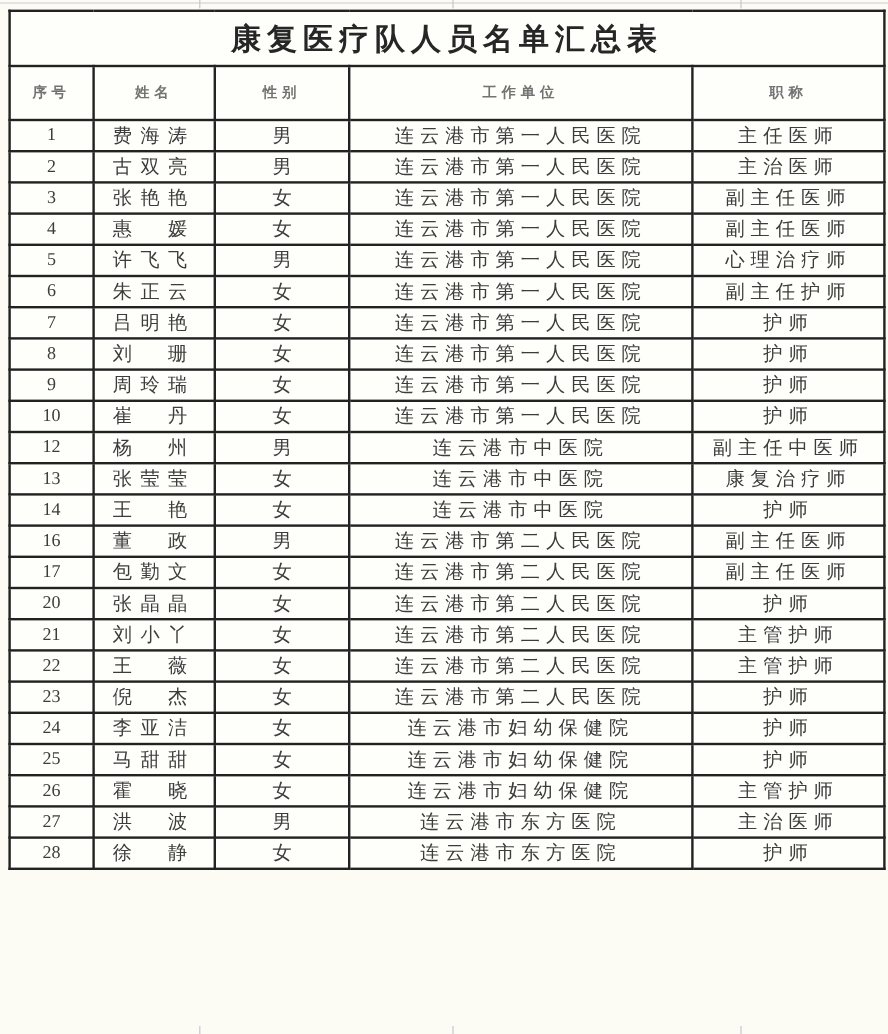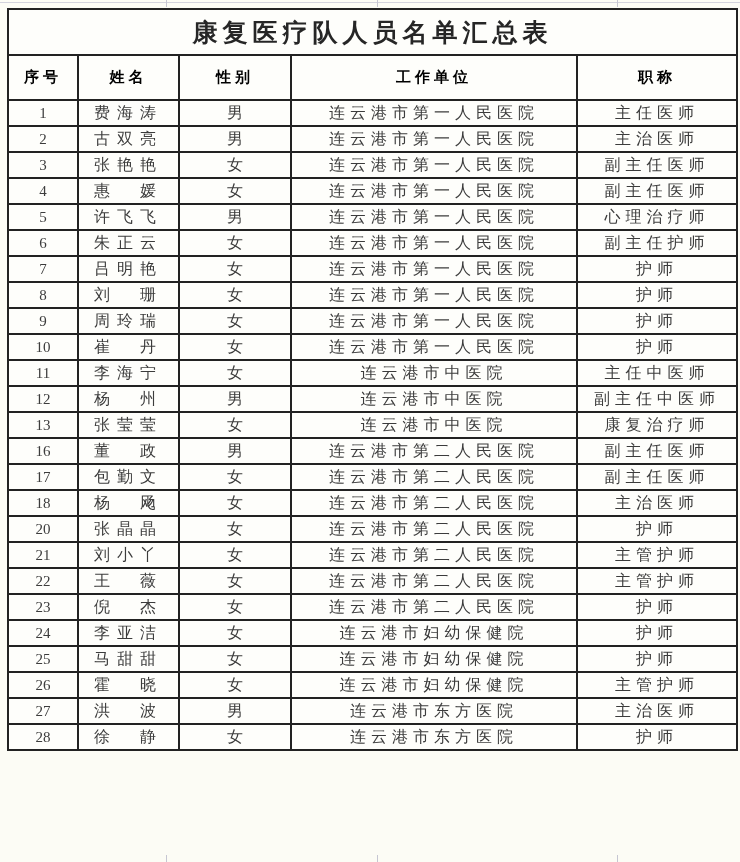--- a/index.html
+++ b/index.html
@@ -51,23 +51,23 @@
     font-weight: bold;
     font-size: 25px;
     letter-spacing: 5px;
     color: #262626;
     text-align: center;
   }
   tr.header-row th {
     height: 43px;
     font-family: "Liberation Sans", "DejaVu Sans", sans-serif;
     font-weight: bold;
-    font-size: 15px;
+    font-size: 12px;
     letter-spacing: 4px;
-    color: #000000;
+    color: #737373;
   }
   tbody td {
     height: 24px;
     font-size: 16px;
     color: #3c3c3c;
   }
   tbody td.c-index {
     font-size: 15px;
     letter-spacing: 0;
   }
@@ -173,62 +173,55 @@
         <td class="c-title">护师</td>
       </tr>
       <tr>
         <td class="c-index">10</td>
         <td class="c-name">崔　丹</td>
         <td class="c-gender">女</td>
         <td class="c-unit">连云港市第一人民医院</td>
         <td class="c-title">护师</td>
       </tr>
       <tr>
-        <td class="c-index">11</td>
-        <td class="c-name">李海宁</td>
-        <td class="c-gender">女</td>
-        <td class="c-unit">连云港市中医院</td>
-        <td class="c-title">主任中医师</td>
-      </tr>
-      <tr>
         <td class="c-index">12</td>
         <td class="c-name">杨　州</td>
         <td class="c-gender">男</td>
         <td class="c-unit">连云港市中医院</td>
         <td class="c-title">副主任中医师</td>
       </tr>
       <tr>
         <td class="c-index">13</td>
         <td class="c-name">张莹莹</td>
         <td class="c-gender">女</td>
         <td class="c-unit">连云港市中医院</td>
         <td class="c-title">康复治疗师</td>
       </tr>
       <tr>
+        <td class="c-index">14</td>
+        <td class="c-name">王　艳</td>
+        <td class="c-gender">女</td>
+        <td class="c-unit">连云港市中医院</td>
+        <td class="c-title">护师</td>
+      </tr>
+      <tr>
         <td class="c-index">16</td>
         <td class="c-name">董　政</td>
         <td class="c-gender">男</td>
         <td class="c-unit">连云港市第二人民医院</td>
         <td class="c-title">副主任医师</td>
       </tr>
       <tr>
         <td class="c-index">17</td>
         <td class="c-name">包勤文</td>
         <td class="c-gender">女</td>
         <td class="c-unit">连云港市第二人民医院</td>
         <td class="c-title">副主任医师</td>
       </tr>
       <tr>
-        <td class="c-index">18</td>
-        <td class="c-name">杨　飏</td>
-        <td class="c-gender">女</td>
-        <td class="c-unit">连云港市第二人民医院</td>
-        <td class="c-title">主治医师</td>
-      </tr>
-      <tr>
         <td class="c-index">20</td>
         <td class="c-name">张晶晶</td>
         <td class="c-gender">女</td>
         <td class="c-unit">连云港市第二人民医院</td>
         <td class="c-title">护师</td>
       </tr>
       <tr>
         <td class="c-index">21</td>
         <td class="c-name">刘小丫</td>
         <td class="c-gender">女</td>

